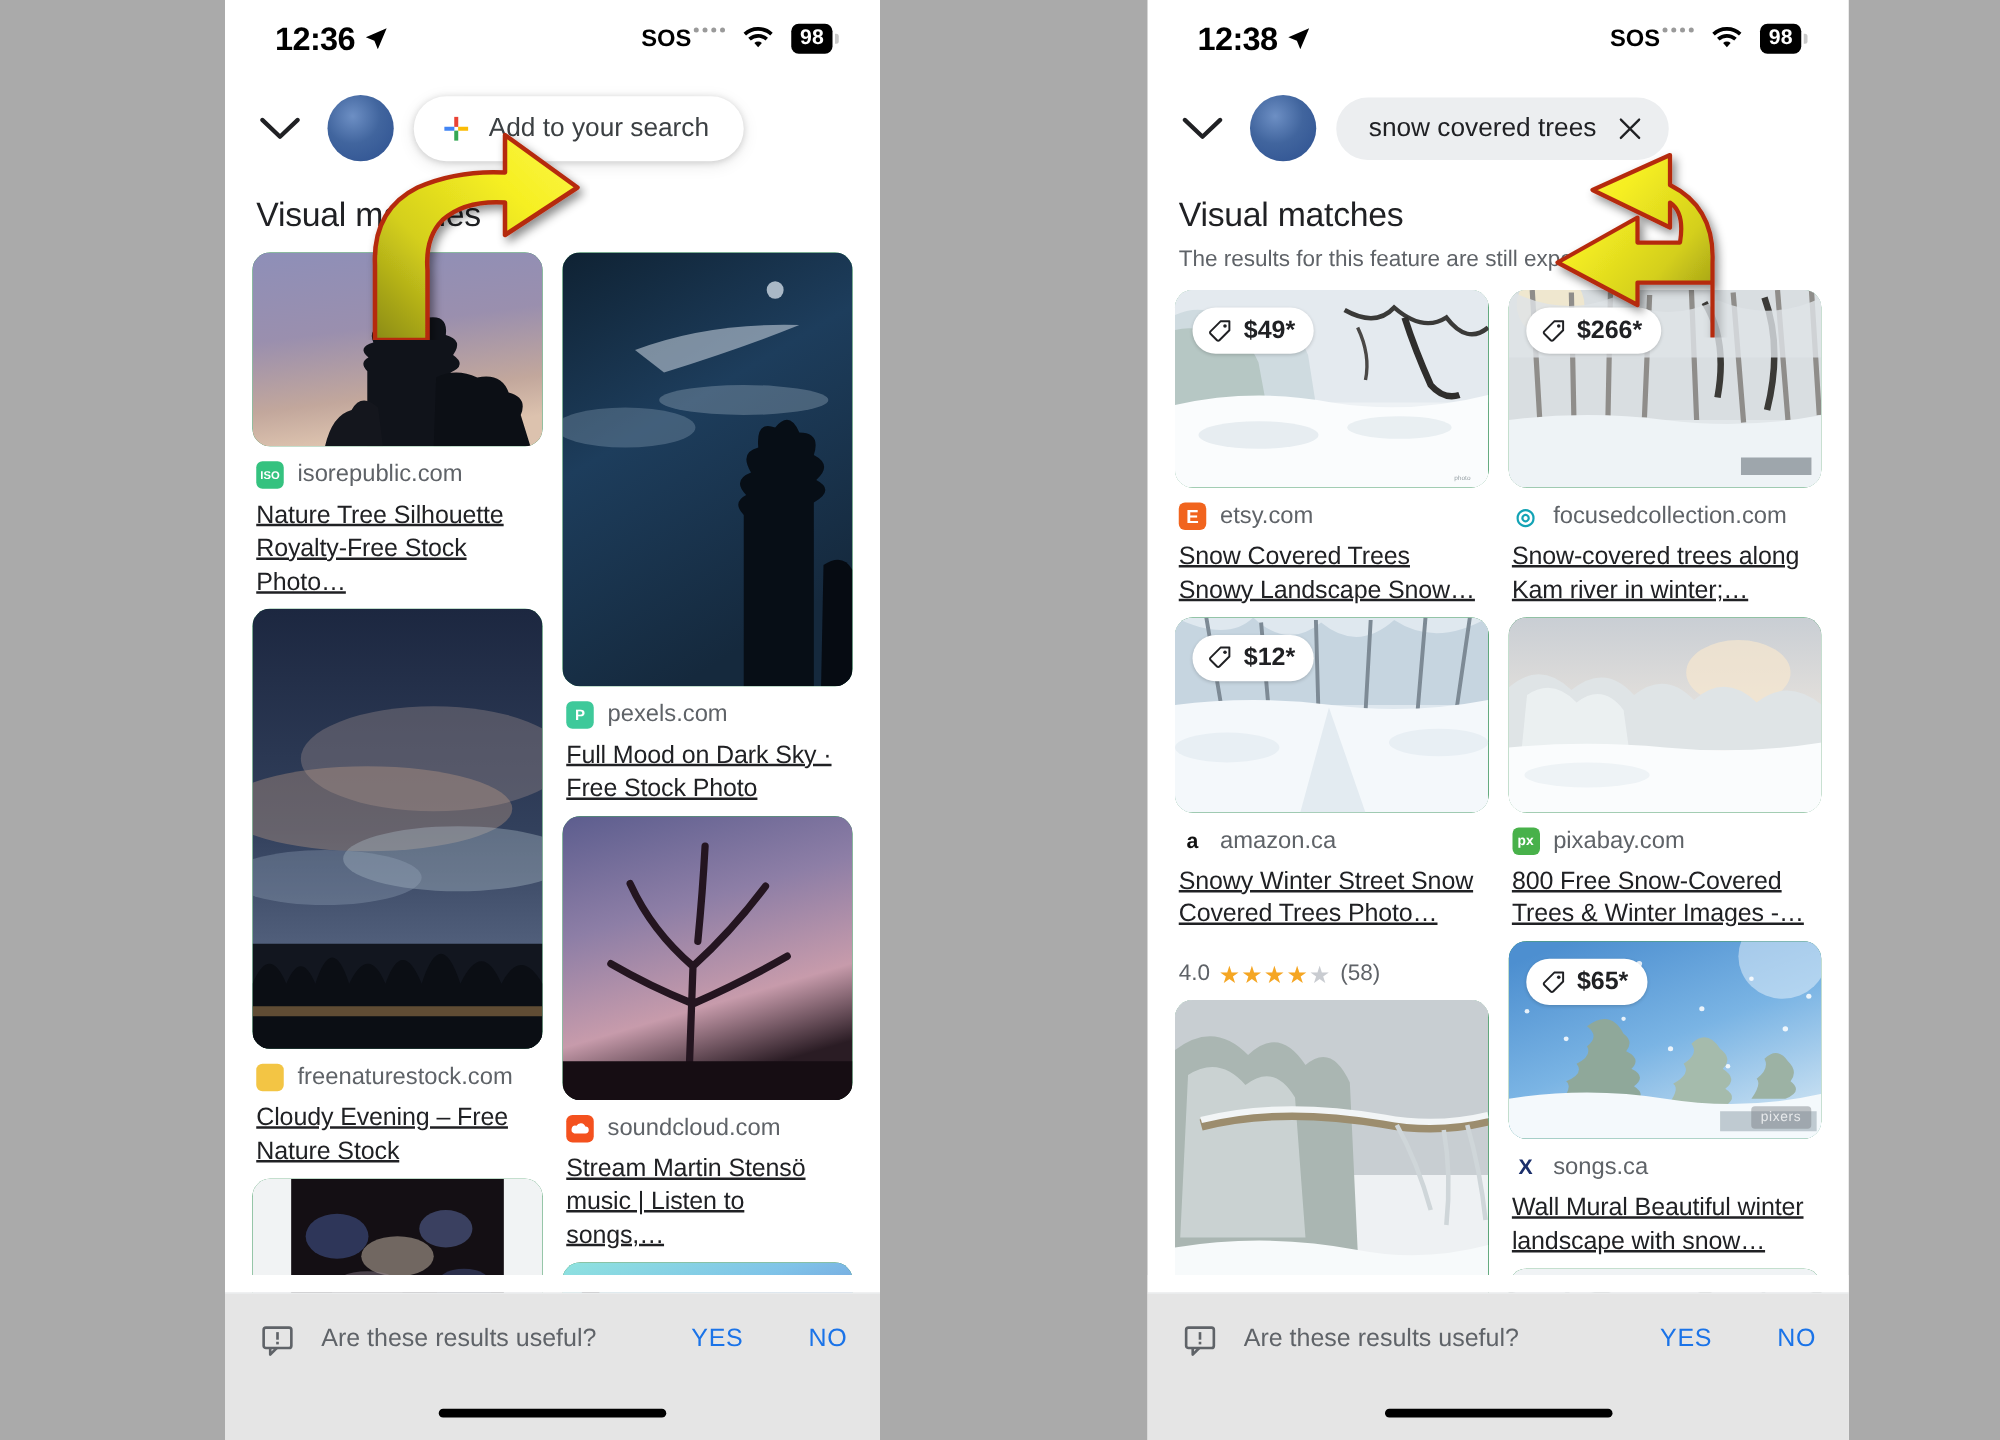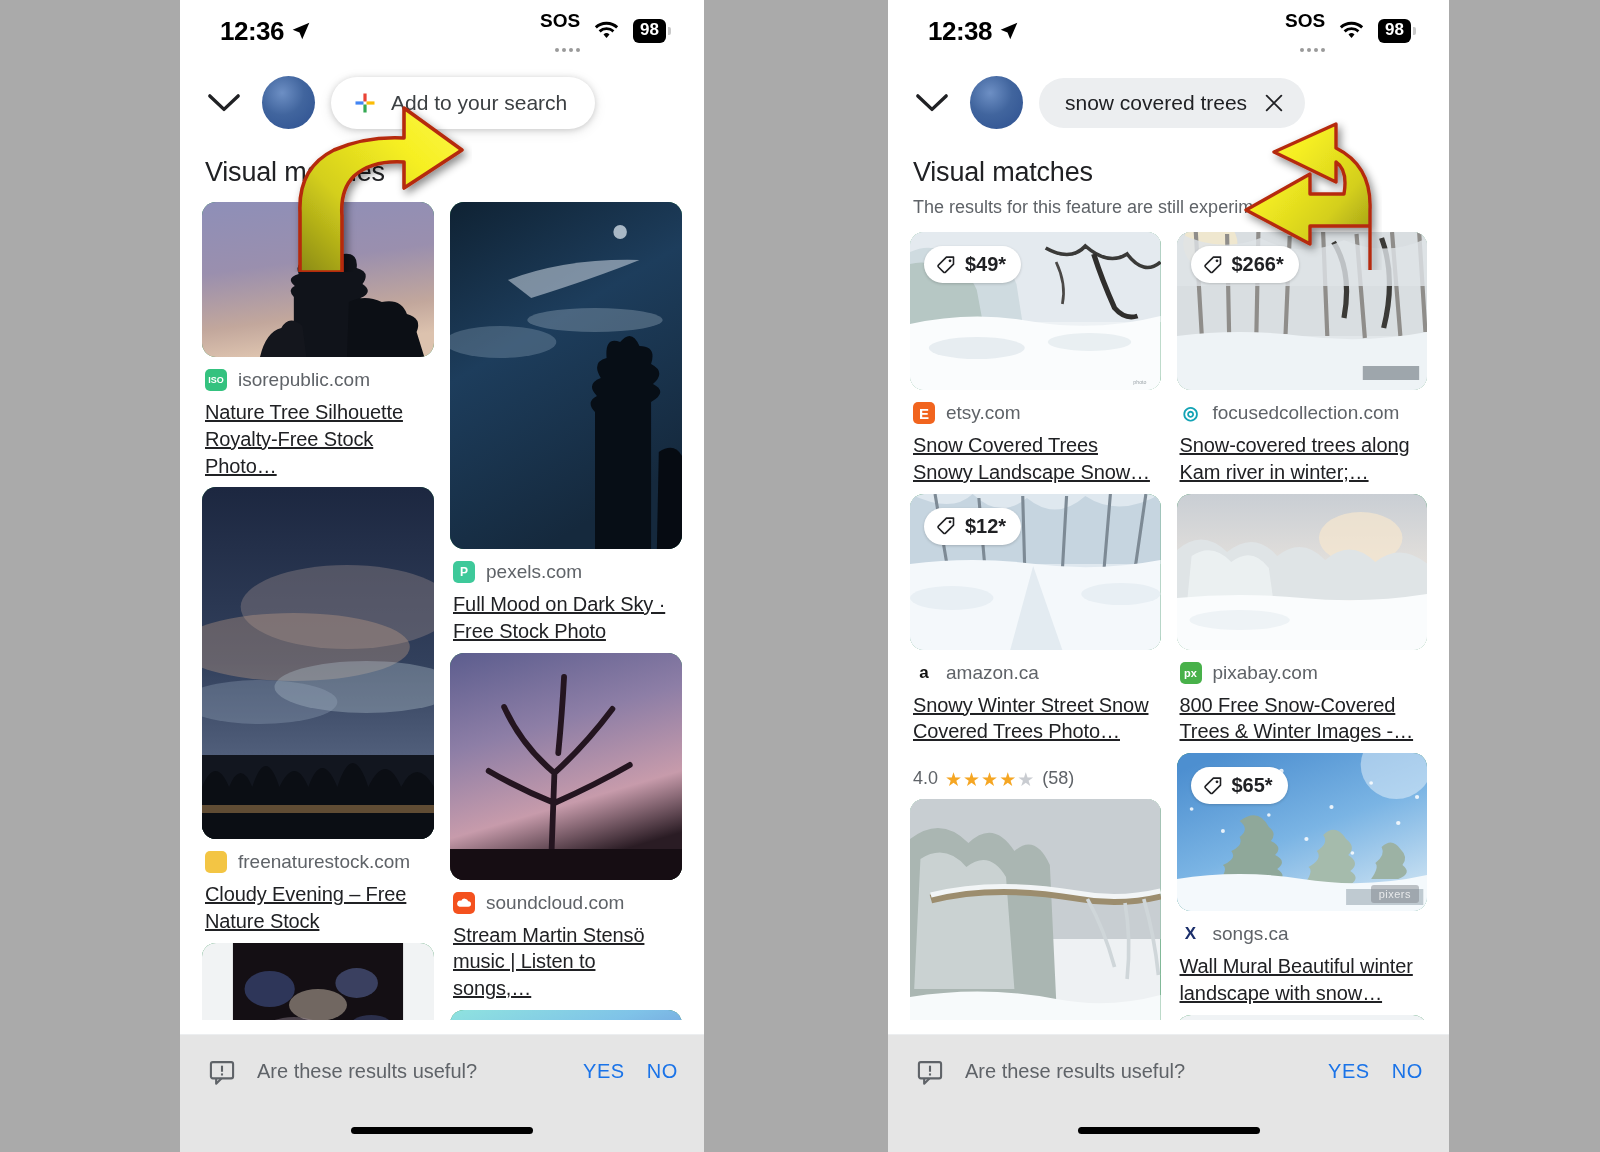--- a/index.html
+++ b/index.html
@@ -13,41 +13,41 @@
 
   
   .phone {
     position: absolute;
     top: 0;
     height: 1152px;
     background: #ffffff;
     overflow: hidden;
   }
   #phone-left  { left: 180px;  width: 524px; }
-  #phone-right { left: 888px;  width: 561px; }
+  #phone-right { left: 918px;  width: 561px; }
 
   
   .statusbar {
     position: relative;
     height: 62px;
     display: flex;
     align-items: center;
     justify-content: space-between;
     padding: 0 38px 0 40px;
   }
   .sb-time {
     font-size: 26px;
     font-weight: bold;
     letter-spacing: -0.5px;
     color: #000;
     display: flex; align-items: center; gap: 7px;
   }
   .loc-arrow { display:block; }
   .sb-right { display: flex; align-items: center; gap: 13px; }
-  .sos-wrap { display:flex; flex-direction:column; align-items:flex-end; gap:18px; }
+  .sos-wrap { display:flex; flex-direction:row; align-items:flex-start; gap:2px; }
   .sos-text { font-size: 19px; font-weight: bold; letter-spacing: 0px; color:#000; line-height:1; }
   .sos-dots { display:flex; gap:3px; }
   .sos-dots i { width:4px; height:4px; border-radius:50%; background:#9a9a9a; display:block; }
   .batt {
     background:#000; color:#fff; border-radius:6px;
     font-size:17px; font-weight:bold; padding:2px 7px 3px;
     line-height:1.1; position:relative;
   }
   .batt::after{
     content:""; position:absolute; right:-5px; top:50%; transform:translateY(-50%);
@@ -143,21 +143,21 @@
     background:#e5e5e5; height: 118px;
     border-top: 1px solid #eceef0;
     display:flex; flex-direction:column;
   }
   .fb-row {
     display:flex; align-items:center; height: 74px;
     padding: 0 26px 0 28px;
   }
   .fb-q { font-size: 20px; color:#5f6368; margin-left: 21px; flex:1; }
   .fb-btn { font-size: 20px; font-weight: 500; color:#1a73e8; letter-spacing:.6px; cursor:pointer; }
-  .fb-btn + .fb-btn { margin-left: 22px; }
+  .fb-btn + .fb-btn { margin-left: 52px; }
   .homebar {
     height: 44px; display:flex; align-items:center; justify-content:center;
   }
   .homebar i { display:block; width: 182px; height: 7px; border-radius:4px; background:#000; }
 
   
   .arrow { position: absolute; pointer-events:none; }
   #arrow-left  { left: 272px; top: 92px;  width: 200px; height: 180px; }
   #arrow-right { left: 1212px; top: 118px; width: 170px; height: 152px; }
 

